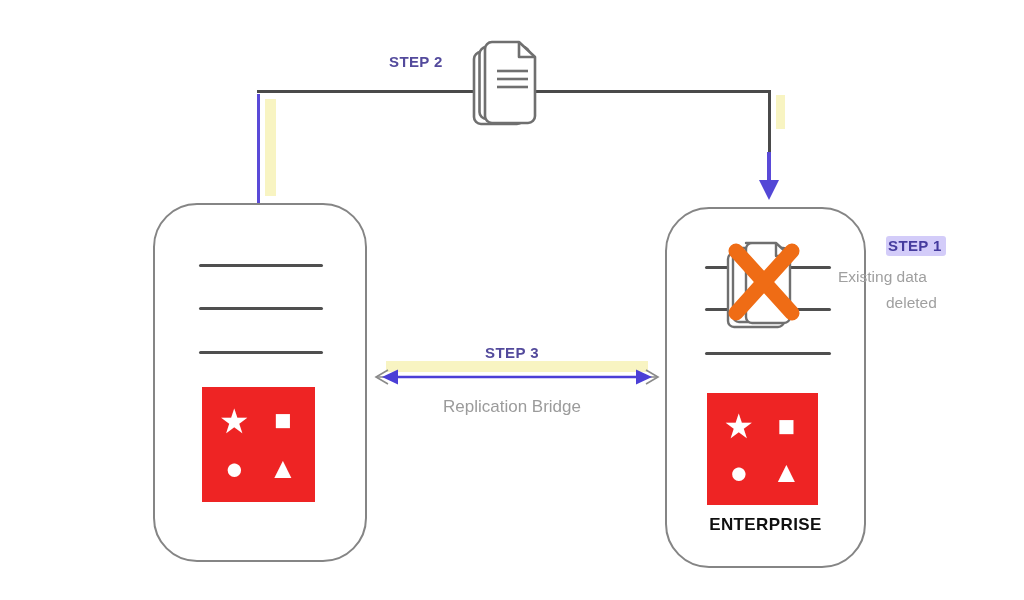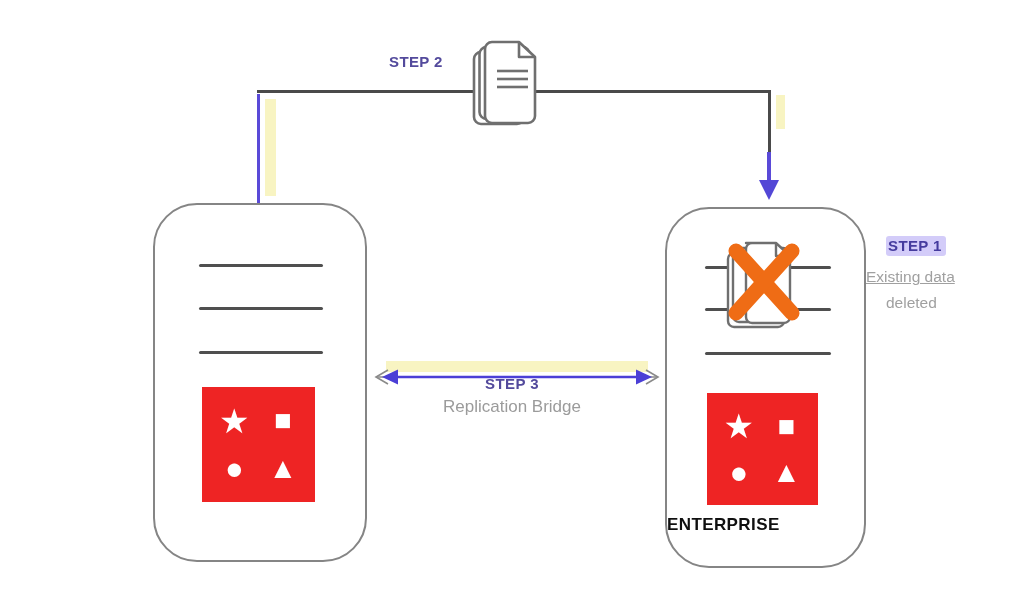--- a/index.html
+++ b/index.html
@@ -27,21 +27,21 @@
   .g-square { font-size:29px; }
   .g-circle { font-size:31px; }
   .g-triangle { font-size:29px; }
 
   
   .step-label { font-weight:bold; font-size:15px; letter-spacing:.4px; color:#534a9c; white-space:nowrap; }
   .step1-hl { background:rgba(139,120,240,.38); padding:1px 4px 2px 2px; border-radius:3px; color:#453b9e; }
   .gray-caption { color:#9b9b9b; font-size:17px; white-space:nowrap; }
   .gray-caption-sm { color:#a0a0a0; font-size:15.5px; line-height:26px; white-space:nowrap; }
   .enterprise {
-    position:absolute; left:0; right:0; 
+    position:absolute; left:0; right:0; text-align:center;
     font-weight:bold; font-size:17px; letter-spacing:.4px; color:#101010;
   }
 
   
   .line-dark { position:absolute; background:#4a4a4a; }
   .line-purple { position:absolute; background:#5a4ad8; }
   .hl-yellow { position:absolute; background:#f8f4c2; }
   .arrowhead-down {
     position:absolute; width:0; height:0;
     border-left:10px solid transparent; border-right:10px solid transparent;
@@ -117,24 +117,24 @@
       <span class="g-square">■</span>
       <span class="g-circle">●</span>
       <span class="g-triangle">▲</span>
     </div>
     <div class="enterprise" style="top:306px;">ENTERPRISE</div>
   </div>
 
   <div class="step-label abs" style="left:886px; top:237px;">
     <span class="step1-hl">STEP 1</span>
   </div>
-  <div class="gray-caption-sm abs" style="left:866px; top:264px;text-decoration:underline;">Existing data</div>
+  <div class="gray-caption-sm abs" style="left:838px; top:264px;">Existing data</div>
   <div class="gray-caption-sm abs" style="left:886px; top:290px;text-align:center;">deleted</div>
 
-  <div class="step-label abs center-text" style="left:432px; top:344px; width:160px;margin-top:31px;">STEP 3</div>
+  <div class="step-label abs center-text" style="left:432px; top:344px; width:160px;">STEP 3</div>
   <div class="hl-yellow abs" style="left:386px; top:361px; width:262px; height:11px;"></div>
   <div class="abs" style="left:372px; top:366px; width:290px; height:22px;">
     <svg width="290" height="22" viewBox="0 0 290 22">
       <line x1="5" y1="11" x2="285" y2="11" stroke="#8a8a8a" stroke-width="1.6"></line>
       <path d="M16 4 L4 11 L16 18" fill="none" stroke="#8a8a8a" stroke-width="1.6"></path>
       <path d="M274 4 L286 11 L274 18" fill="none" stroke="#8a8a8a" stroke-width="1.6"></path>
       <line x1="22" y1="11" x2="268" y2="11" stroke="#4b3fd6" stroke-width="2.6"></line>
       <path d="M26 3.5 L10 11 L26 18.5 Z" fill="#4b3fd6"></path>
       <path d="M264 3.5 L280 11 L264 18.5 Z" fill="#4b3fd6"></path>
     </svg>

